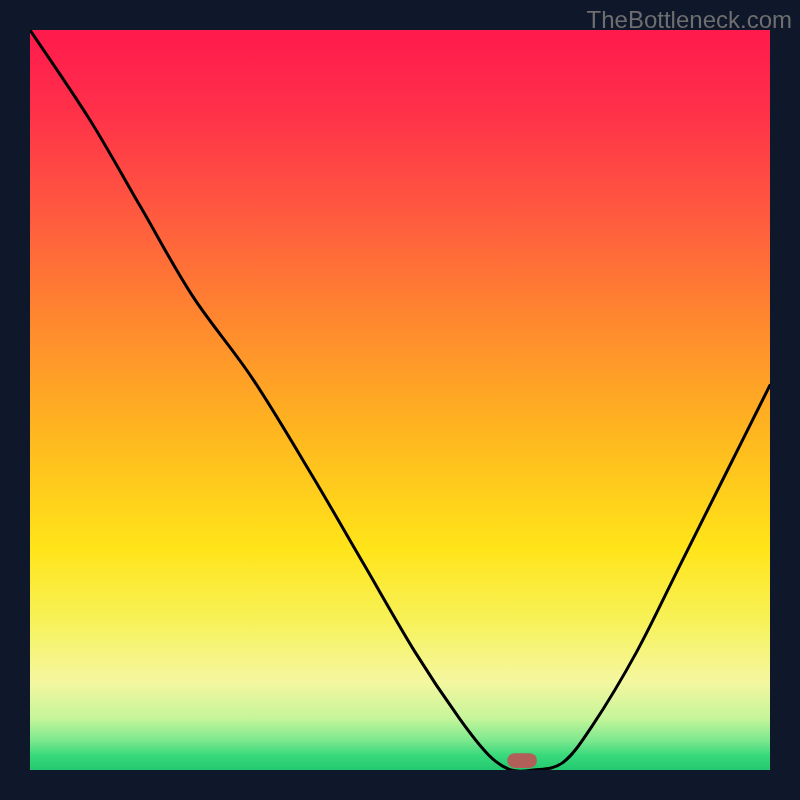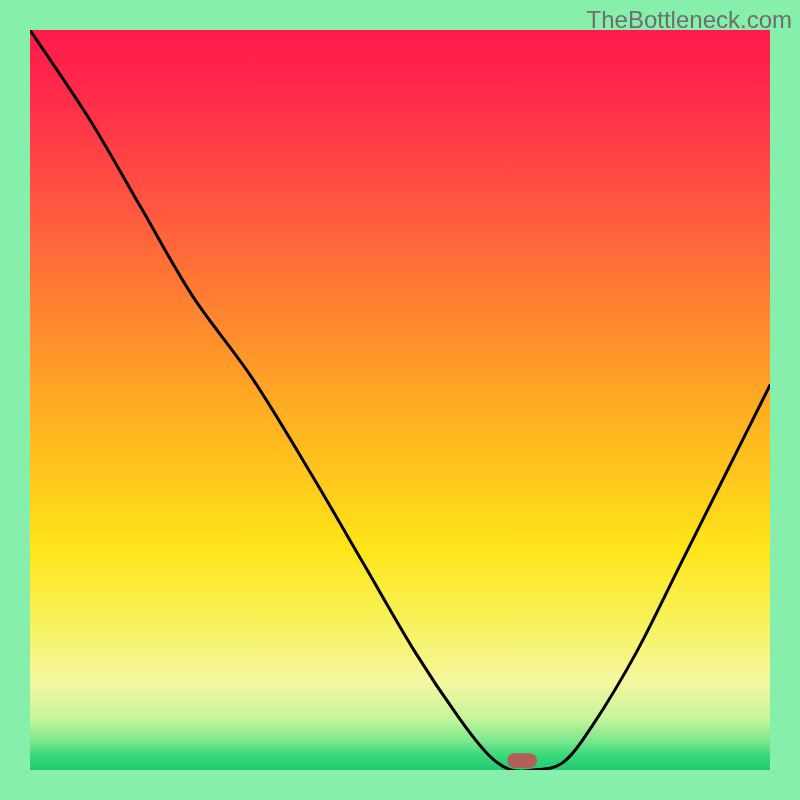--- a/index.html
+++ b/index.html
@@ -7,21 +7,21 @@
     padding: 0;
     width: 800px;
     height: 800px;
     overflow: hidden;
     font-family: Arial, Helvetica, sans-serif;
   }
   .chart-container {
     position: relative;
     width: 800px;
     height: 800px;
-    background: #86efac;
+    background: #0f172a;
   }
   .plot-area {
     position: absolute;
     left: 30px;
     top: 30px;
     width: 740px;
     height: 740px;
     background: linear-gradient(to bottom,
       #ff1a4d 0%,
       #ff2e4a 10%,

